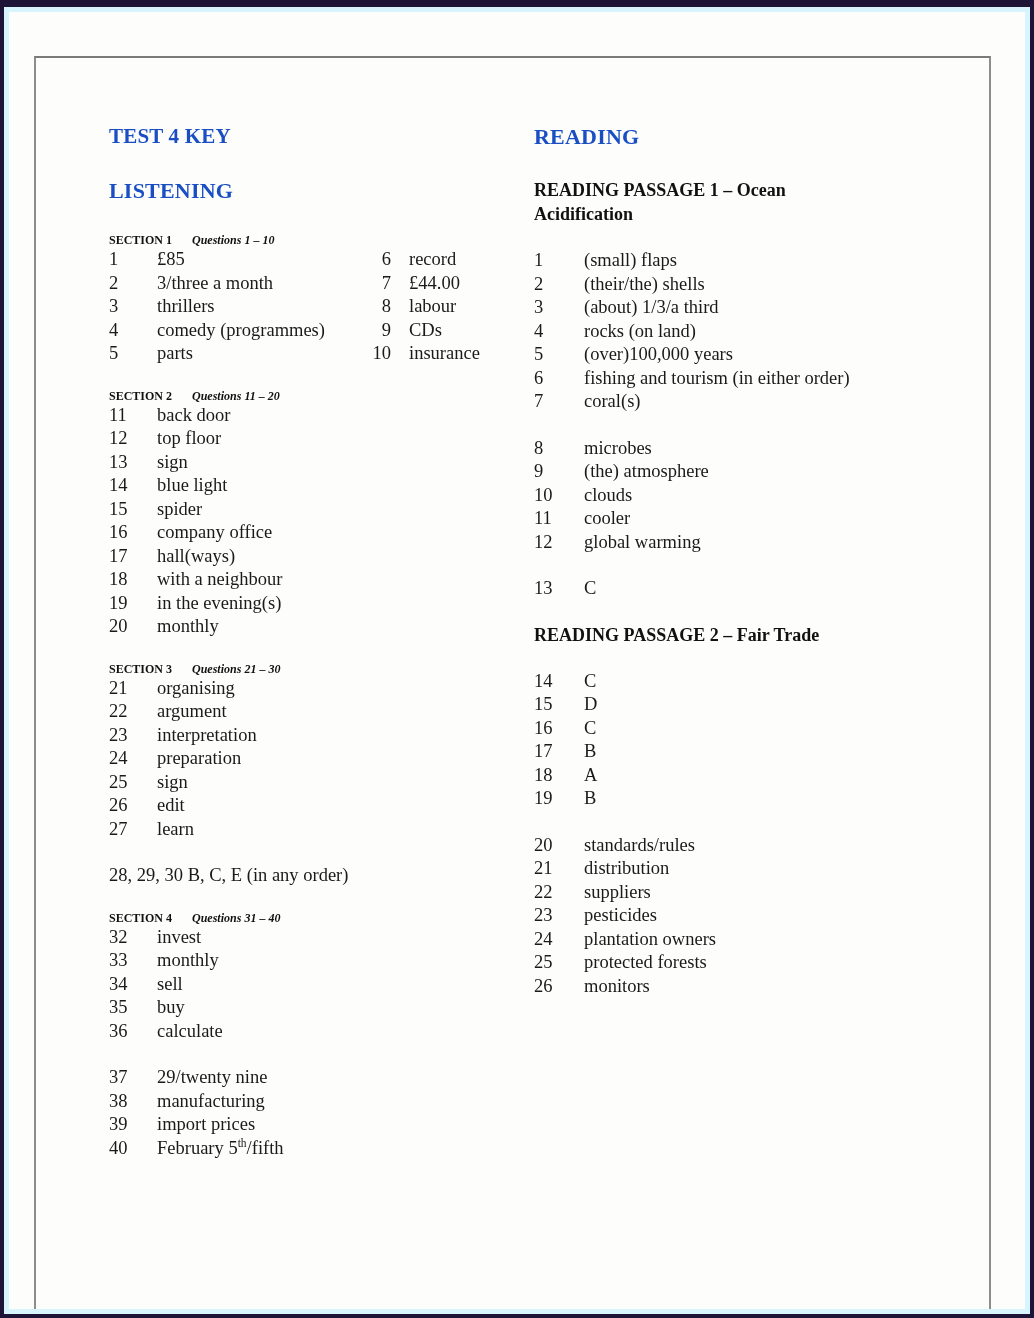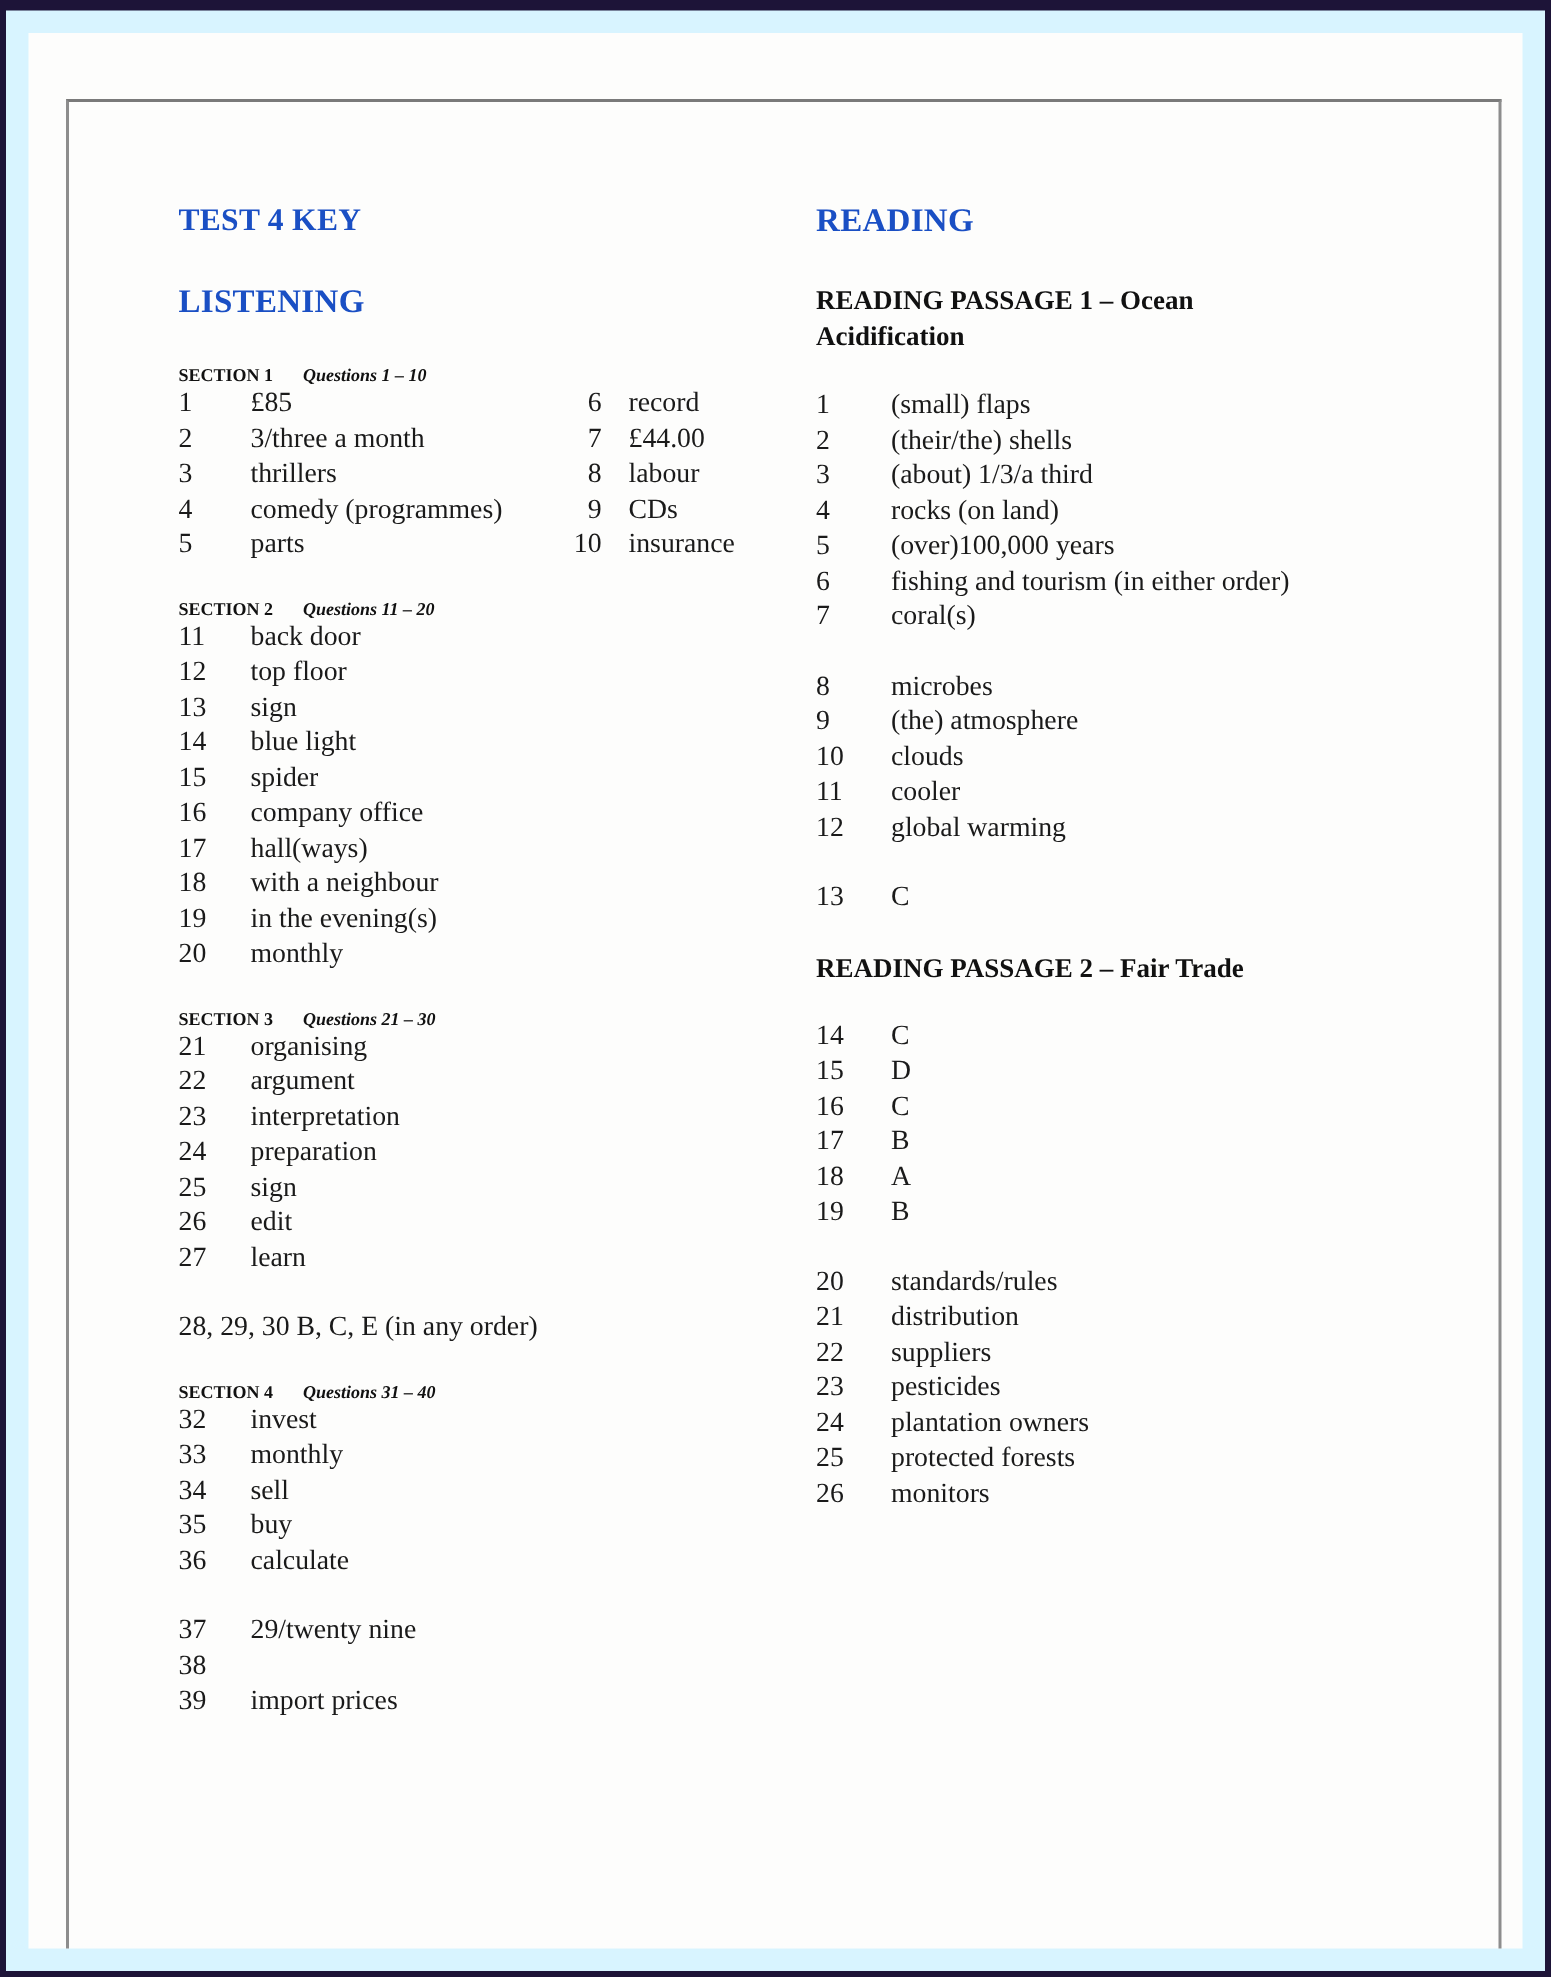--- a/index.html
+++ b/index.html
@@ -13,21 +13,21 @@
     font-family: "Liberation Serif", "DejaVu Serif", serif;
     overflow: hidden;
   }
 
   
   .outer-frame {
     position: absolute;
     left: 4px; top: 7px;
     width: 1026px; height: 1307px;
     background: #d8f4ff;
-    padding: 15px;
+    padding: 5px;
   }
   .page-sheet {
     position: relative;
     width: 100%; height: 100%;
     background: #fdfdfc;
     overflow: hidden;
   }
 
   
   .inner-rule {
@@ -334,24 +334,29 @@
 
         <div class="gap-md"></div>
 
         <div class="ans-list">
           <div class="ans-row">
             <span class="num">37</span>
             <span class="val">29/twenty nine</span>
           </div>
           <div class="ans-row">
             <span class="num">38</span>
+            <span class="val">manufacturing</span>
           </div>
           <div class="ans-row">
             <span class="num">39</span>
             <span class="val">import prices</span>
+          </div>
+          <div class="ans-row">
+            <span class="num">40</span>
+            <span class="val"><span>February 5</span><sup>th</sup><span>/fifth</span></span>
           </div>
         </div>
 
       </div>
 
       <div class="col-right">
 
         <h1 class="blue-title sub">READING</h1>
 
         <div class="gap-lg"></div>

